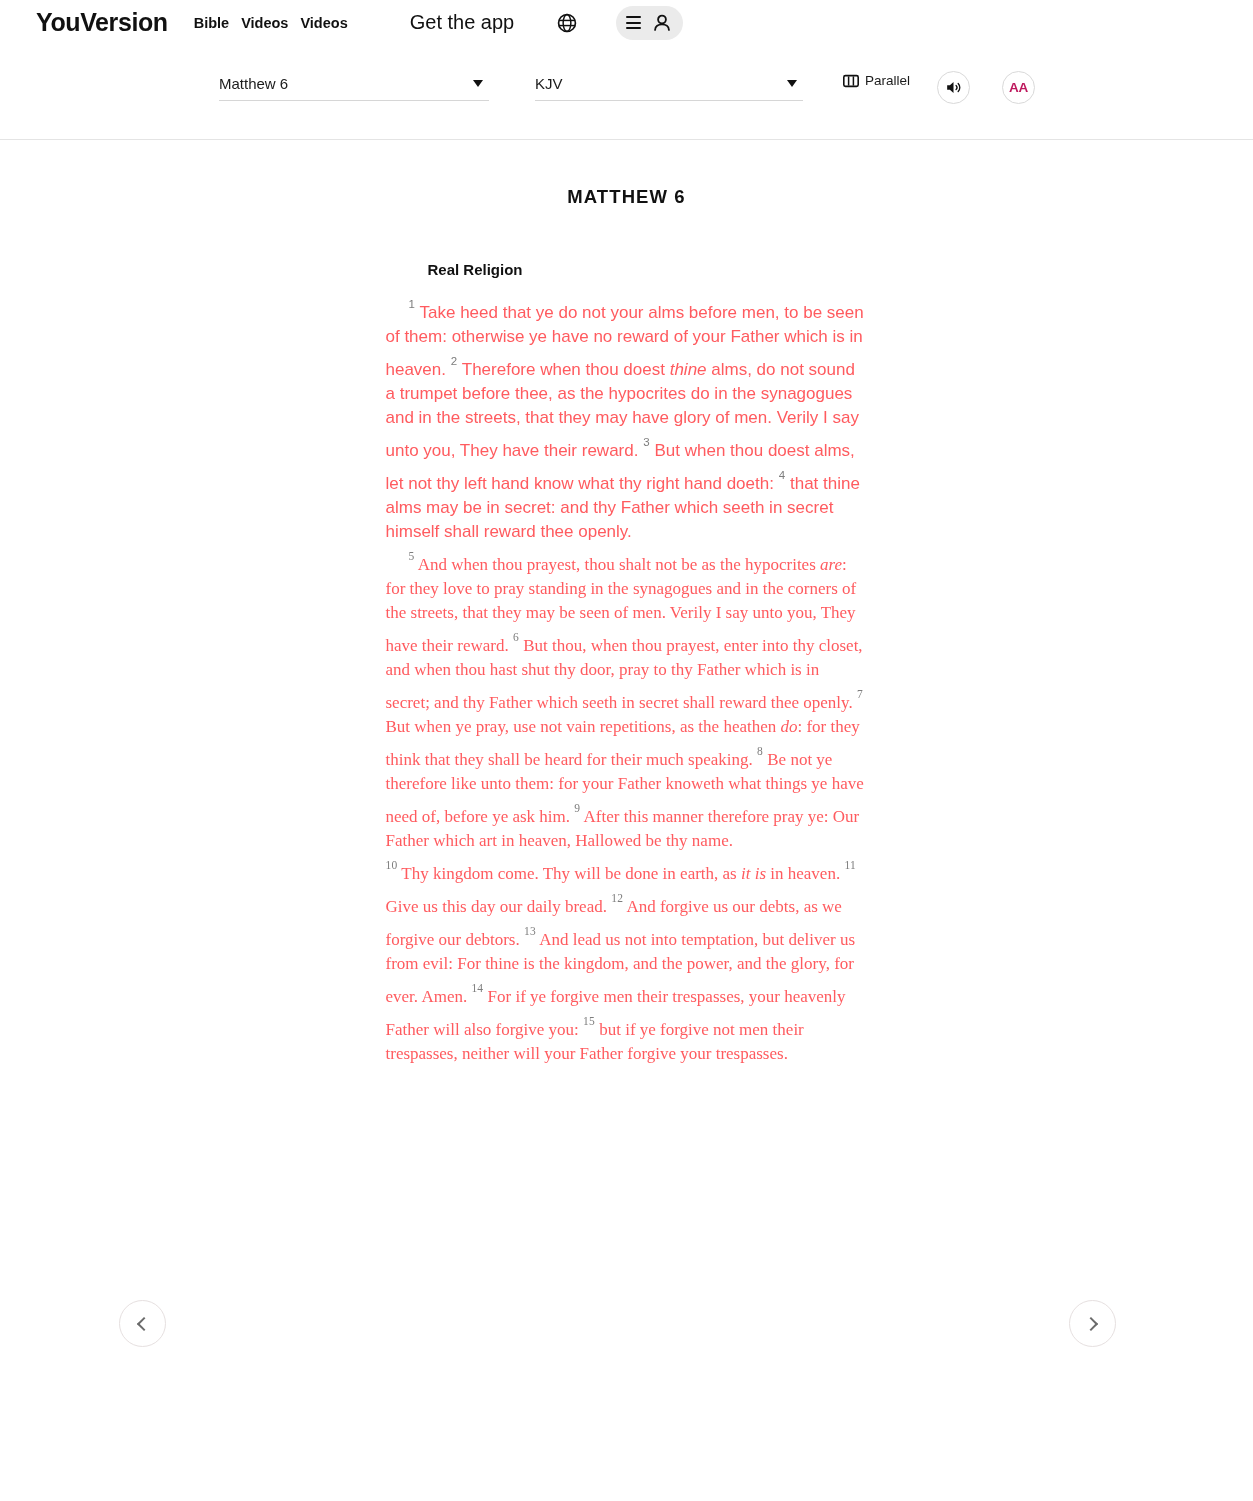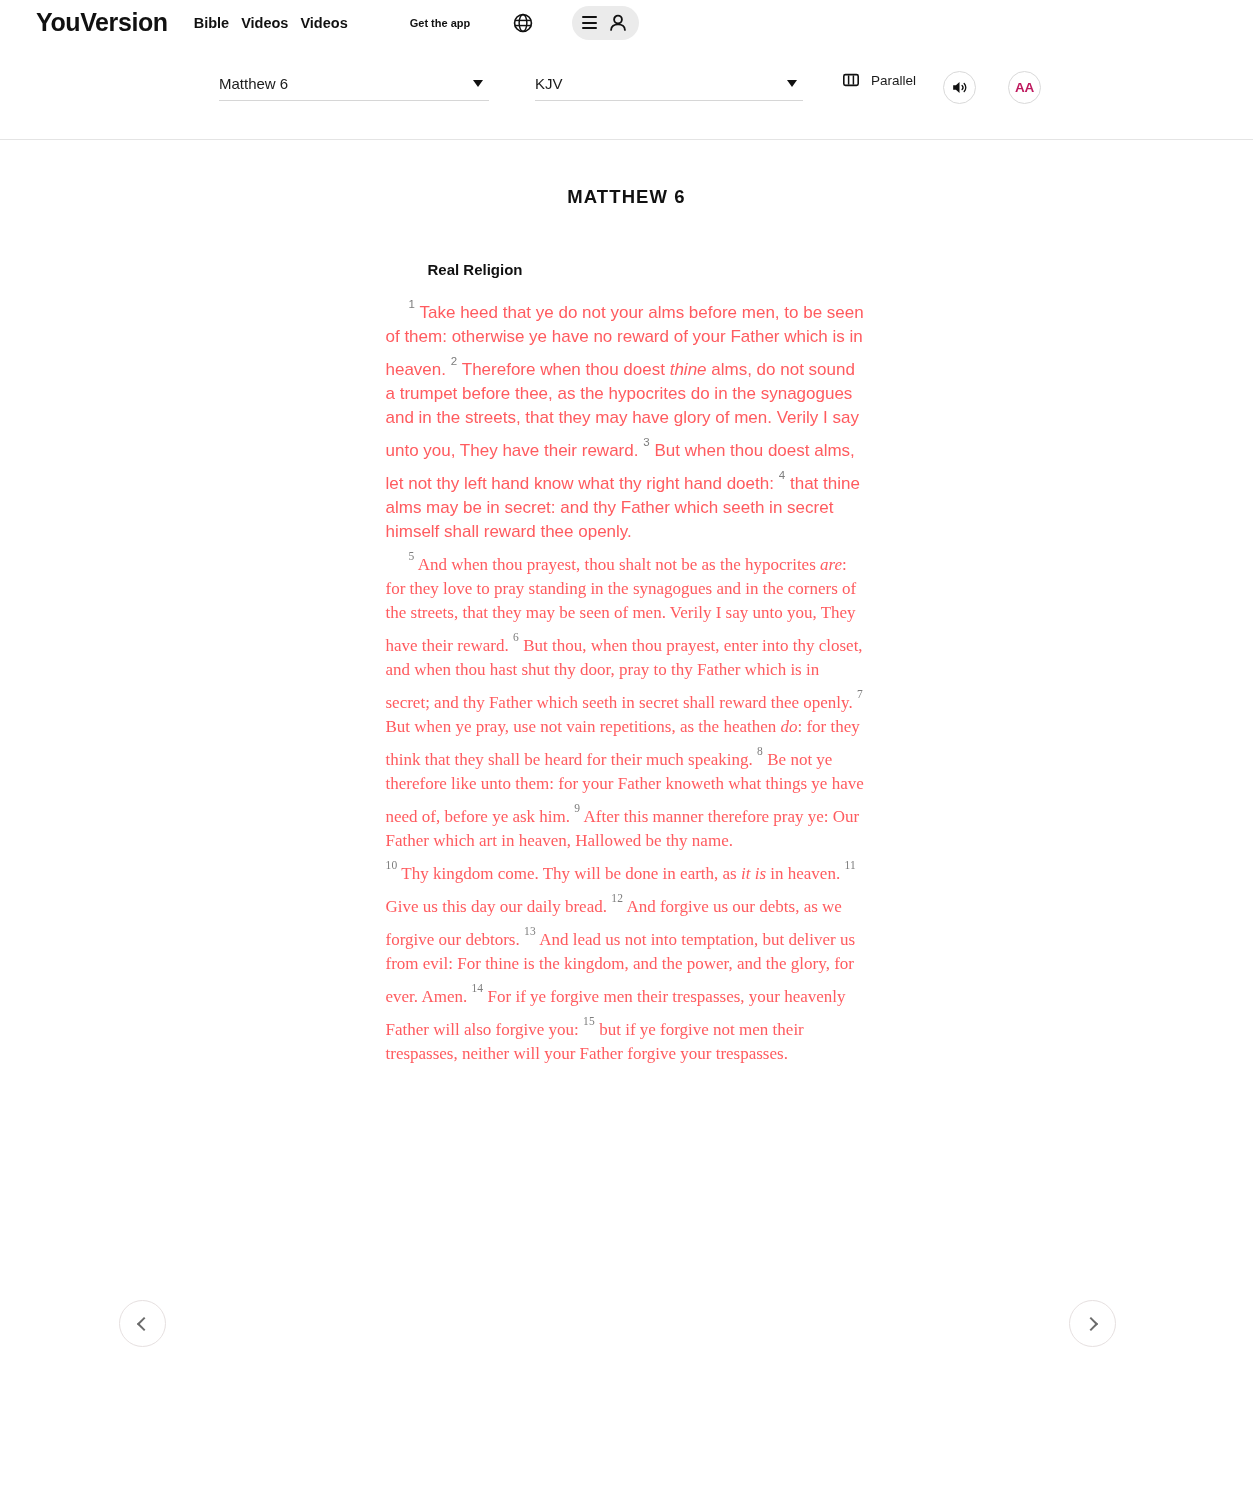--- a/index.html
+++ b/index.html
@@ -62,22 +62,22 @@
   .searchbtn {
     width: 38px; height: 38px;
     border-radius: 50%;
     background: #e0e0e0;
     border: none;
     display: flex; align-items: center; justify-content: center;
     cursor: pointer;
     flex: 0 0 auto;
   }
   .getapp {
-    font-size: 11px;
-    font-weight: 700;
+    font-size: 20px;
+    font-weight: 400;
     color: #111;
     margin-left: 32px;
     white-space: nowrap;
     cursor: pointer;
   }
   .globebtn {
     margin-left: 42px;
     background: none; border: none; padding: 0;
     display: flex; align-items: center; justify-content: center;
     cursor: pointer;
@@ -120,21 +120,21 @@
     right: 6px;
     width: 0; height: 0;
     border-left: 5.5px solid transparent;
     border-right: 5.5px solid transparent;
     border-top: 7px solid #111;
   }
   #book-select { width: 270px; margin-left: 219px; }
   #version-select { width: 268px; margin-left: 46px; text-align: center; }
 
   .parallel {
-    display: flex; gap: 12px;
+    display: flex; align-items: center; gap: 6px;
     margin-left: 40px; margin-top: 6px;
     cursor: pointer;
   }
   .parallel .txt { font-size: 13.5px; color: #1b1b1b; }
   .icon-btn-circle {
     width: 33px; height: 33px;
     border-radius: 50%;
     border: 1px solid #d9d9d9;
     background: #fff;
     display: flex; align-items: center; justify-content: center;

